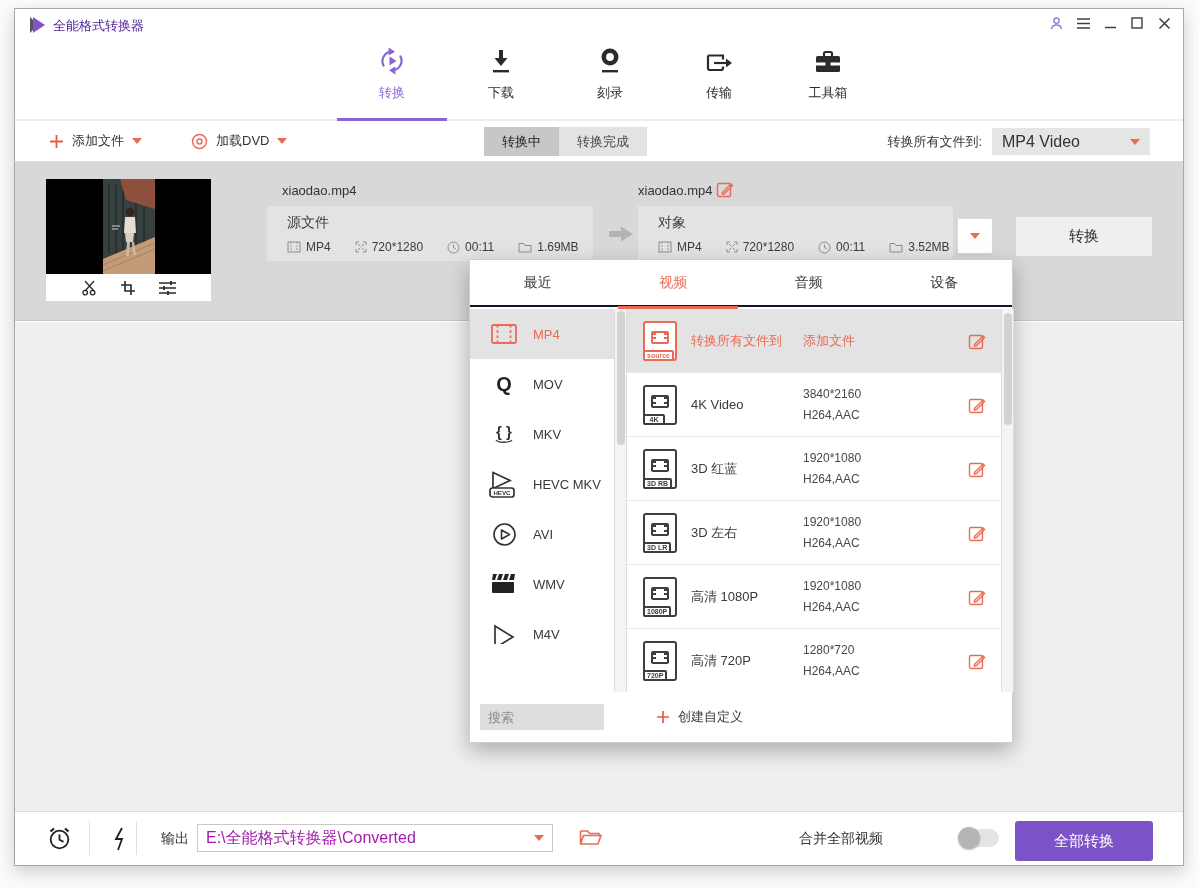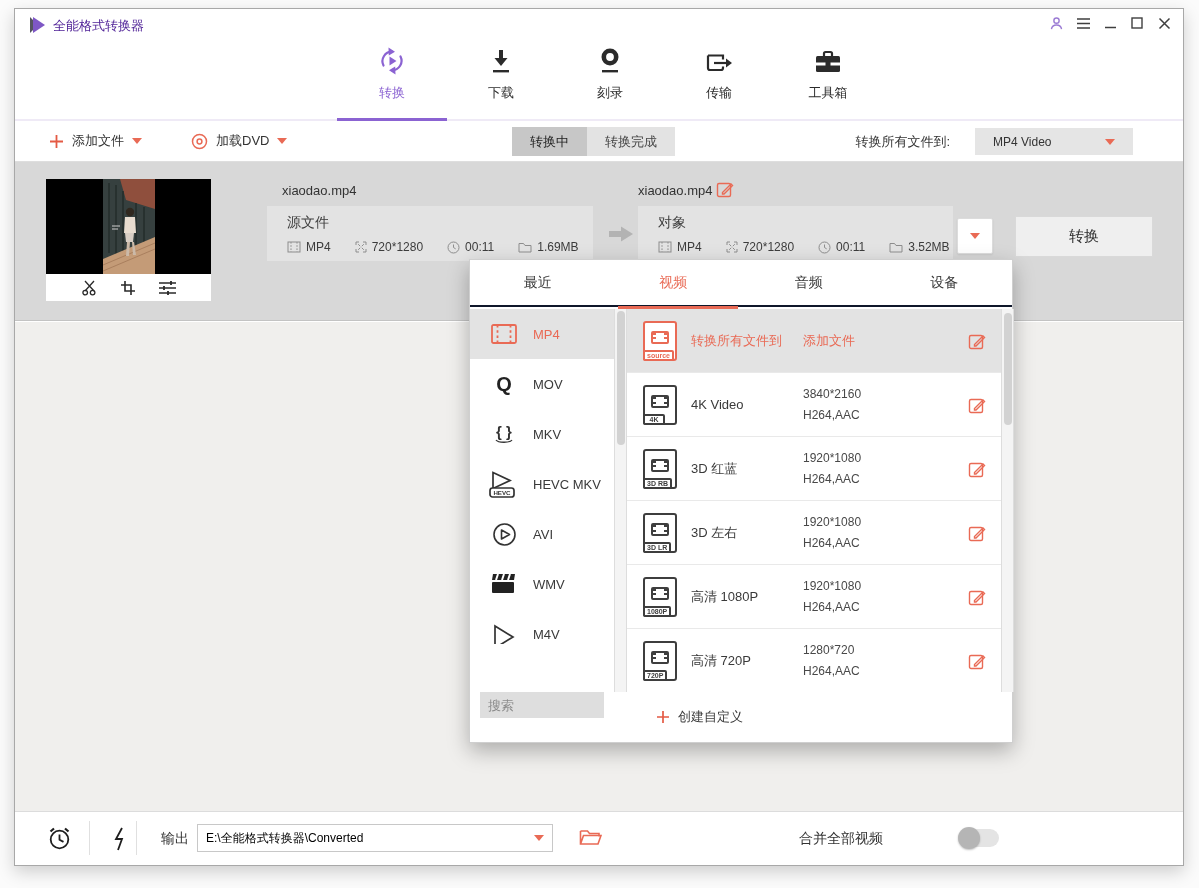--- a/index.html
+++ b/index.html
@@ -20,27 +20,27 @@
   .nav-item{width:84px;height:66px;display:flex;flex-direction:column;align-items:center;justify-content:flex-start;cursor:pointer}
   .nav-item .nicon{height:36px;display:flex;align-items:flex-end;justify-content:center}
   .nav-item .nlabel{margin-top:7px;font-size:13px;color:#2b2b2b}
   .nav-item.active .nlabel{color:#8b63d2}
   .header-sep{position:absolute;left:0;top:110px;width:100%;height:2px;background:#efeaf6}
   .nav-underline{position:absolute;left:322px;top:109px;width:110px;height:3px;background:#8b63d2}
   
   .toolbar{position:absolute;left:0;top:112px;width:100%;height:41px;border-bottom:1px solid #dedede;background:#fff}
   .tb-btn{position:absolute;top:0;height:40px;display:flex;align-items:center;gap:8px;cursor:pointer;font-size:13px;color:#333}
   .caret{width:0;height:0;border-left:5px solid transparent;border-right:5px solid transparent;border-top:6px solid #e96a55;display:inline-block}
-  .seg{position:absolute;left:497px;top:6px;display:flex;height:18px}
+  .seg{position:absolute;left:469px;top:6px;display:flex;height:18px}
   .seg-btn{height:29px;display:flex;align-items:center;justify-content:center;font-size:13px;cursor:pointer;padding:0 18px}
   .seg-btn.on{background:#c7c7c7;color:#222}
   .seg-btn.off{background:#e3e3e3;color:#444}
-  .tb-right{position:absolute;right:50px;top:7px;display:flex;align-items:center;gap:25px}
+  .tb-right{position:absolute;right:33px;top:7px;display:flex;align-items:center;gap:10px}
   .tb-right .lab{font-size:13px;color:#333}
-  .select-box{width:158px;height:27px;background:#e5e5e5;display:flex;align-items:center;padding:0 18px;cursor:pointer;font-size:12px;color:#333;justify-content:space-between}
+  .select-box{width:158px;height:27px;background:#e5e5e5;display:flex;align-items:center;padding:0 10px;cursor:pointer;font-size:16px;color:#333;justify-content:space-between}
   
   .filerow{position:absolute;left:0;top:153px;width:100%;height:159px;background:#d8d8d8;border-bottom:1px solid #c3c3c3}
   .thumb-card{position:absolute;left:31px;top:17px;width:165px;height:122px;background:#000}
   .thumb-video{position:absolute;left:0;top:0;width:165px;height:95px;background:#000;display:flex;justify-content:center}
   .thumb-tools{position:absolute;left:0;top:95px;width:165px;height:27px;background:#fff;display:flex;align-items:center;justify-content:center;gap:22px}
   .thumb-tools .tt{cursor:pointer;display:flex;align-items:center}
   .file-name{position:absolute;font-size:13px;color:#333}
   .info-box{position:absolute;top:44px;height:55px;background:#e3e3e3;padding:8px 0 0 20px}
   .info-title{font-size:14px;color:#3c3c3c}
   .info-line{display:flex;align-items:center;gap:24px;margin-top:8px}
@@ -75,32 +75,32 @@
   .preset-icon .pfilm{position:absolute;left:50%;top:8px;transform:translateX(-50%);width:18px;height:13px;border:2px solid currentColor;border-radius:2px;
     background:repeating-linear-gradient(to bottom,currentColor 0 2px,transparent 2px 4.5px) left/3px 100% no-repeat,
                repeating-linear-gradient(to bottom,currentColor 0 2px,transparent 2px 4.5px) right/3px 100% no-repeat}
   .preset-icon .pbadge{position:absolute;left:-2px;bottom:-2px;min-width:22px;padding:0 2px;height:11px;background:#fff;border:2px solid currentColor;
     border-radius:2px;font-size:7px;font-weight:bold;line-height:8px;text-align:center;color:currentColor;white-space:nowrap}
   .preset-row.sel .preset-icon{border-color:#e96a55;color:#e96a55}
   .pname{width:112px;margin-left:14px;font-size:13px;color:#3a3a3a}
   .pdetails{width:140px;display:flex;flex-direction:column;justify-content:center;font-size:12px;color:#484848;line-height:21px}
   .preset-row.sel .pname,.preset-row.sel .pdetails{color:#e96a55;font-size:13px}
   .pedit{margin-left:auto;margin-right:16px;cursor:pointer;display:flex}
-  .panel-footer{position:absolute;left:0;top:432px;width:100%;height:50px;background:#fff;display:flex;padding-left:10px}
+  .panel-footer{position:absolute;left:0;top:432px;width:100%;height:50px;background:#fff;display:flex;align-items:center;padding-left:10px}
   .search-input{width:124px;height:26px;background:#dedede;border:none;outline:none;padding:0 8px;font-size:13px;color:#555}
   .search-input::placeholder{color:#8a8a8a}
   .create-custom{margin-left:52px;display:flex;align-items:center;gap:8px;cursor:pointer;font-size:13px;color:#3a3a3a}
   
   .bottombar{position:absolute;left:0;top:802px;width:100%;height:54px;background:#fff;border-top:1px solid #dcdcdc}
   .bb-div{position:absolute;top:9px;width:1px;height:34px;background:#e0e0e0}
   .bb-icon{position:absolute;cursor:pointer;display:flex}
   .out-label{position:absolute;left:146px;top:18px;font-size:14px;color:#333}
   .path-box{position:absolute;left:182px;top:12px;width:356px;height:28px;border:1px solid #c8c8c8;background:#fff;
     display:flex;align-items:center;padding:0 8px}
-  .path-box input{flex:1;border:none;outline:none;font-size:12px;color:#000000;background:transparent}
+  .path-box input{flex:1;border:none;outline:none;font-size:16px;color:#a21caf;background:transparent}
   .merge-label{position:absolute;left:784px;top:18px;font-size:14px;color:#333}
   .toggle{position:absolute;left:944px;top:17px;width:40px;height:18px;border-radius:9px;background:#e4e4e4;cursor:pointer}
   .toggle .knob{position:absolute;left:-1px;top:-2px;width:22px;height:22px;border-radius:50%;background:#b5b5b5;box-shadow:0 1px 2px rgba(0,0,0,.25)}
   .convert-all{position:absolute;left:1000px;top:9px;width:138px;height:40px;background:#7b52c7;border-radius:3px;
     display:flex;align-items:center;justify-content:center;color:#fff;font-size:15px;cursor:pointer}
   svg{display:block}
 </style>
 </head>
 <body>
 
@@ -574,15 +574,16 @@
     </div>
     <span class="bb-icon" style="left:564px;top:16px">
       <svg width="23" height="19" viewBox="0 0 23 19" fill="none" stroke="#e96a55" stroke-width="1.6">
         <path d="M1.5 3h7l2 2.5h9.5v3M1.5 3v13h17.5l3-8.5H4.5l-3 8.5"></path>
       </svg>
     </span>
     <span class="merge-label">合并全部视频</span>
     <div class="toggle">
         <span class="knob"></span>
       </div>
+    <div class="convert-all">全部转换</div>
   </div>
 
 </div>
 
 </body></html>

